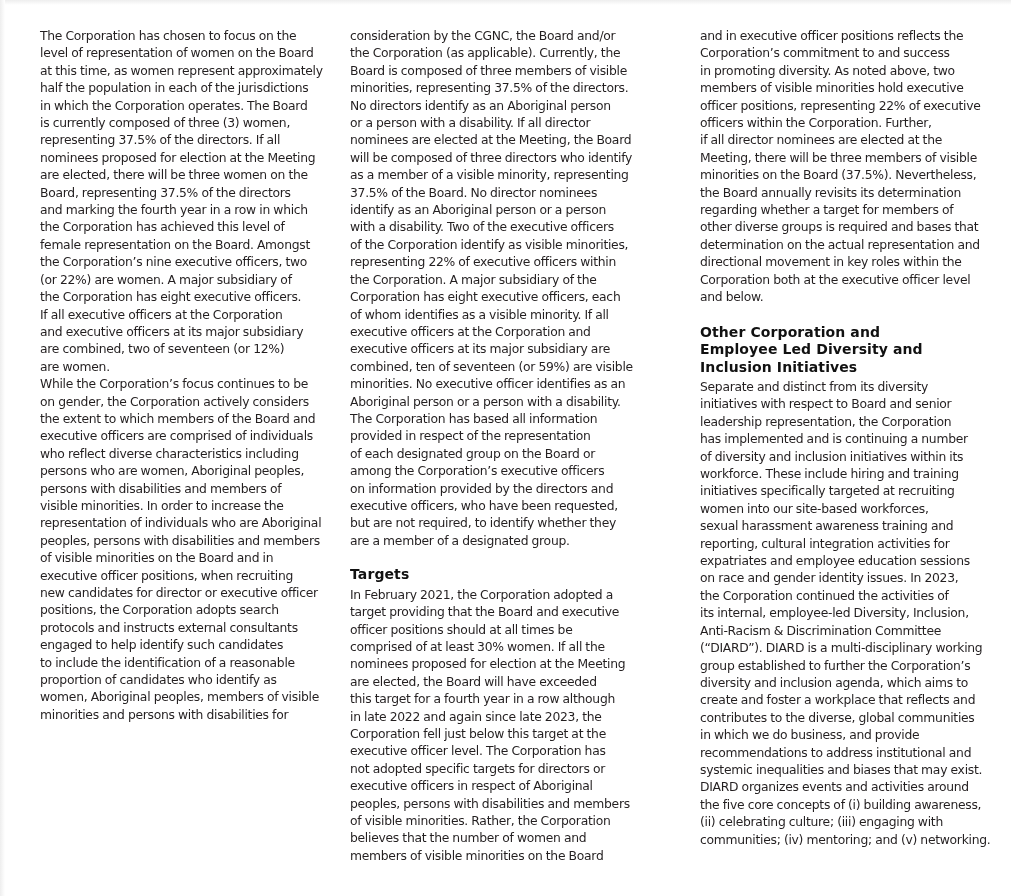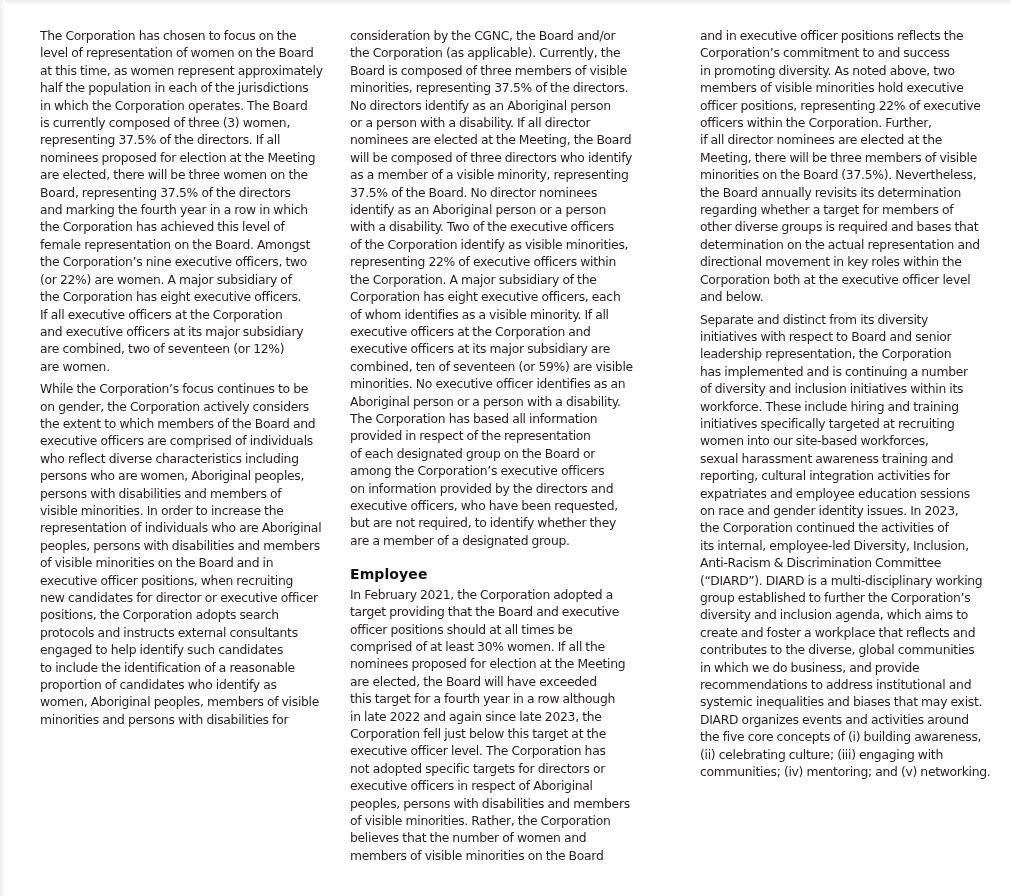--- a/index.html
+++ b/index.html
@@ -37,21 +37,21 @@
     .col-2 { left: 350px; width: 296px; }
     .col-3 { left: 700px; width: 300px; }
     p {
       margin: 0;
       font-size: 12.35px;
       line-height: 17.4px;
       letter-spacing: -0.28px;
       word-spacing: -0.3px;
       white-space: pre-line;
     }
-    p + p { margin-top: 5px; }
+    p + p { }
     h2 {
       margin: 0;
       font-family: "DejaVu Sans", sans-serif;
       font-weight: bold;
       font-size: 14px;
       line-height: 17.5px;
       letter-spacing: 0.1px;
       color: #111111;
       white-space: pre-line;
     }
@@ -133,21 +133,21 @@
 minorities. No executive officer identifies as an
 Aboriginal person or a person with a disability.
 The Corporation has based all information
 provided in respect of the representation
 of each designated group on the Board or
 among the Corporation’s executive officers
 on information provided by the directors and
 executive officers, who have been requested,
 but are not required, to identify whether they
 are a member of a designated group.</p>
-    <h2 class="h-targets">Employee</h2>
+    <h2 class="h-targets">Targets</h2>
     <p>In February 2021, the Corporation adopted a
 target providing that the Board and executive
 officer positions should at all times be
 comprised of at least 30% women. If all the
 nominees proposed for election at the Meeting
 are elected, the Board will have exceeded
 this target for a fourth year in a row although
 in late 2022 and again since late 2023, the
 Corporation fell just below this target at the
 executive officer level. The Corporation has
@@ -169,20 +169,23 @@
 if all director nominees are elected at the
 Meeting, there will be three members of visible
 minorities on the Board (37.5%). Nevertheless,
 the Board annually revisits its determination
 regarding whether a target for members of
 other diverse groups is required and bases that
 determination on the actual representation and
 directional movement in key roles within the
 Corporation both at the executive officer level
 and below.</p>
+    <h2 class="h-other">Other Corporation and
+Employee Led Diversity and
+Inclusion Initiatives</h2>
     <p>Separate and distinct from its diversity
 initiatives with respect to Board and senior
 leadership representation, the Corporation
 has implemented and is continuing a number
 of diversity and inclusion initiatives within its
 workforce. These include hiring and training
 initiatives specifically targeted at recruiting
 women into our site-based workforces,
 sexual harassment awareness training and
 reporting, cultural integration activities for

